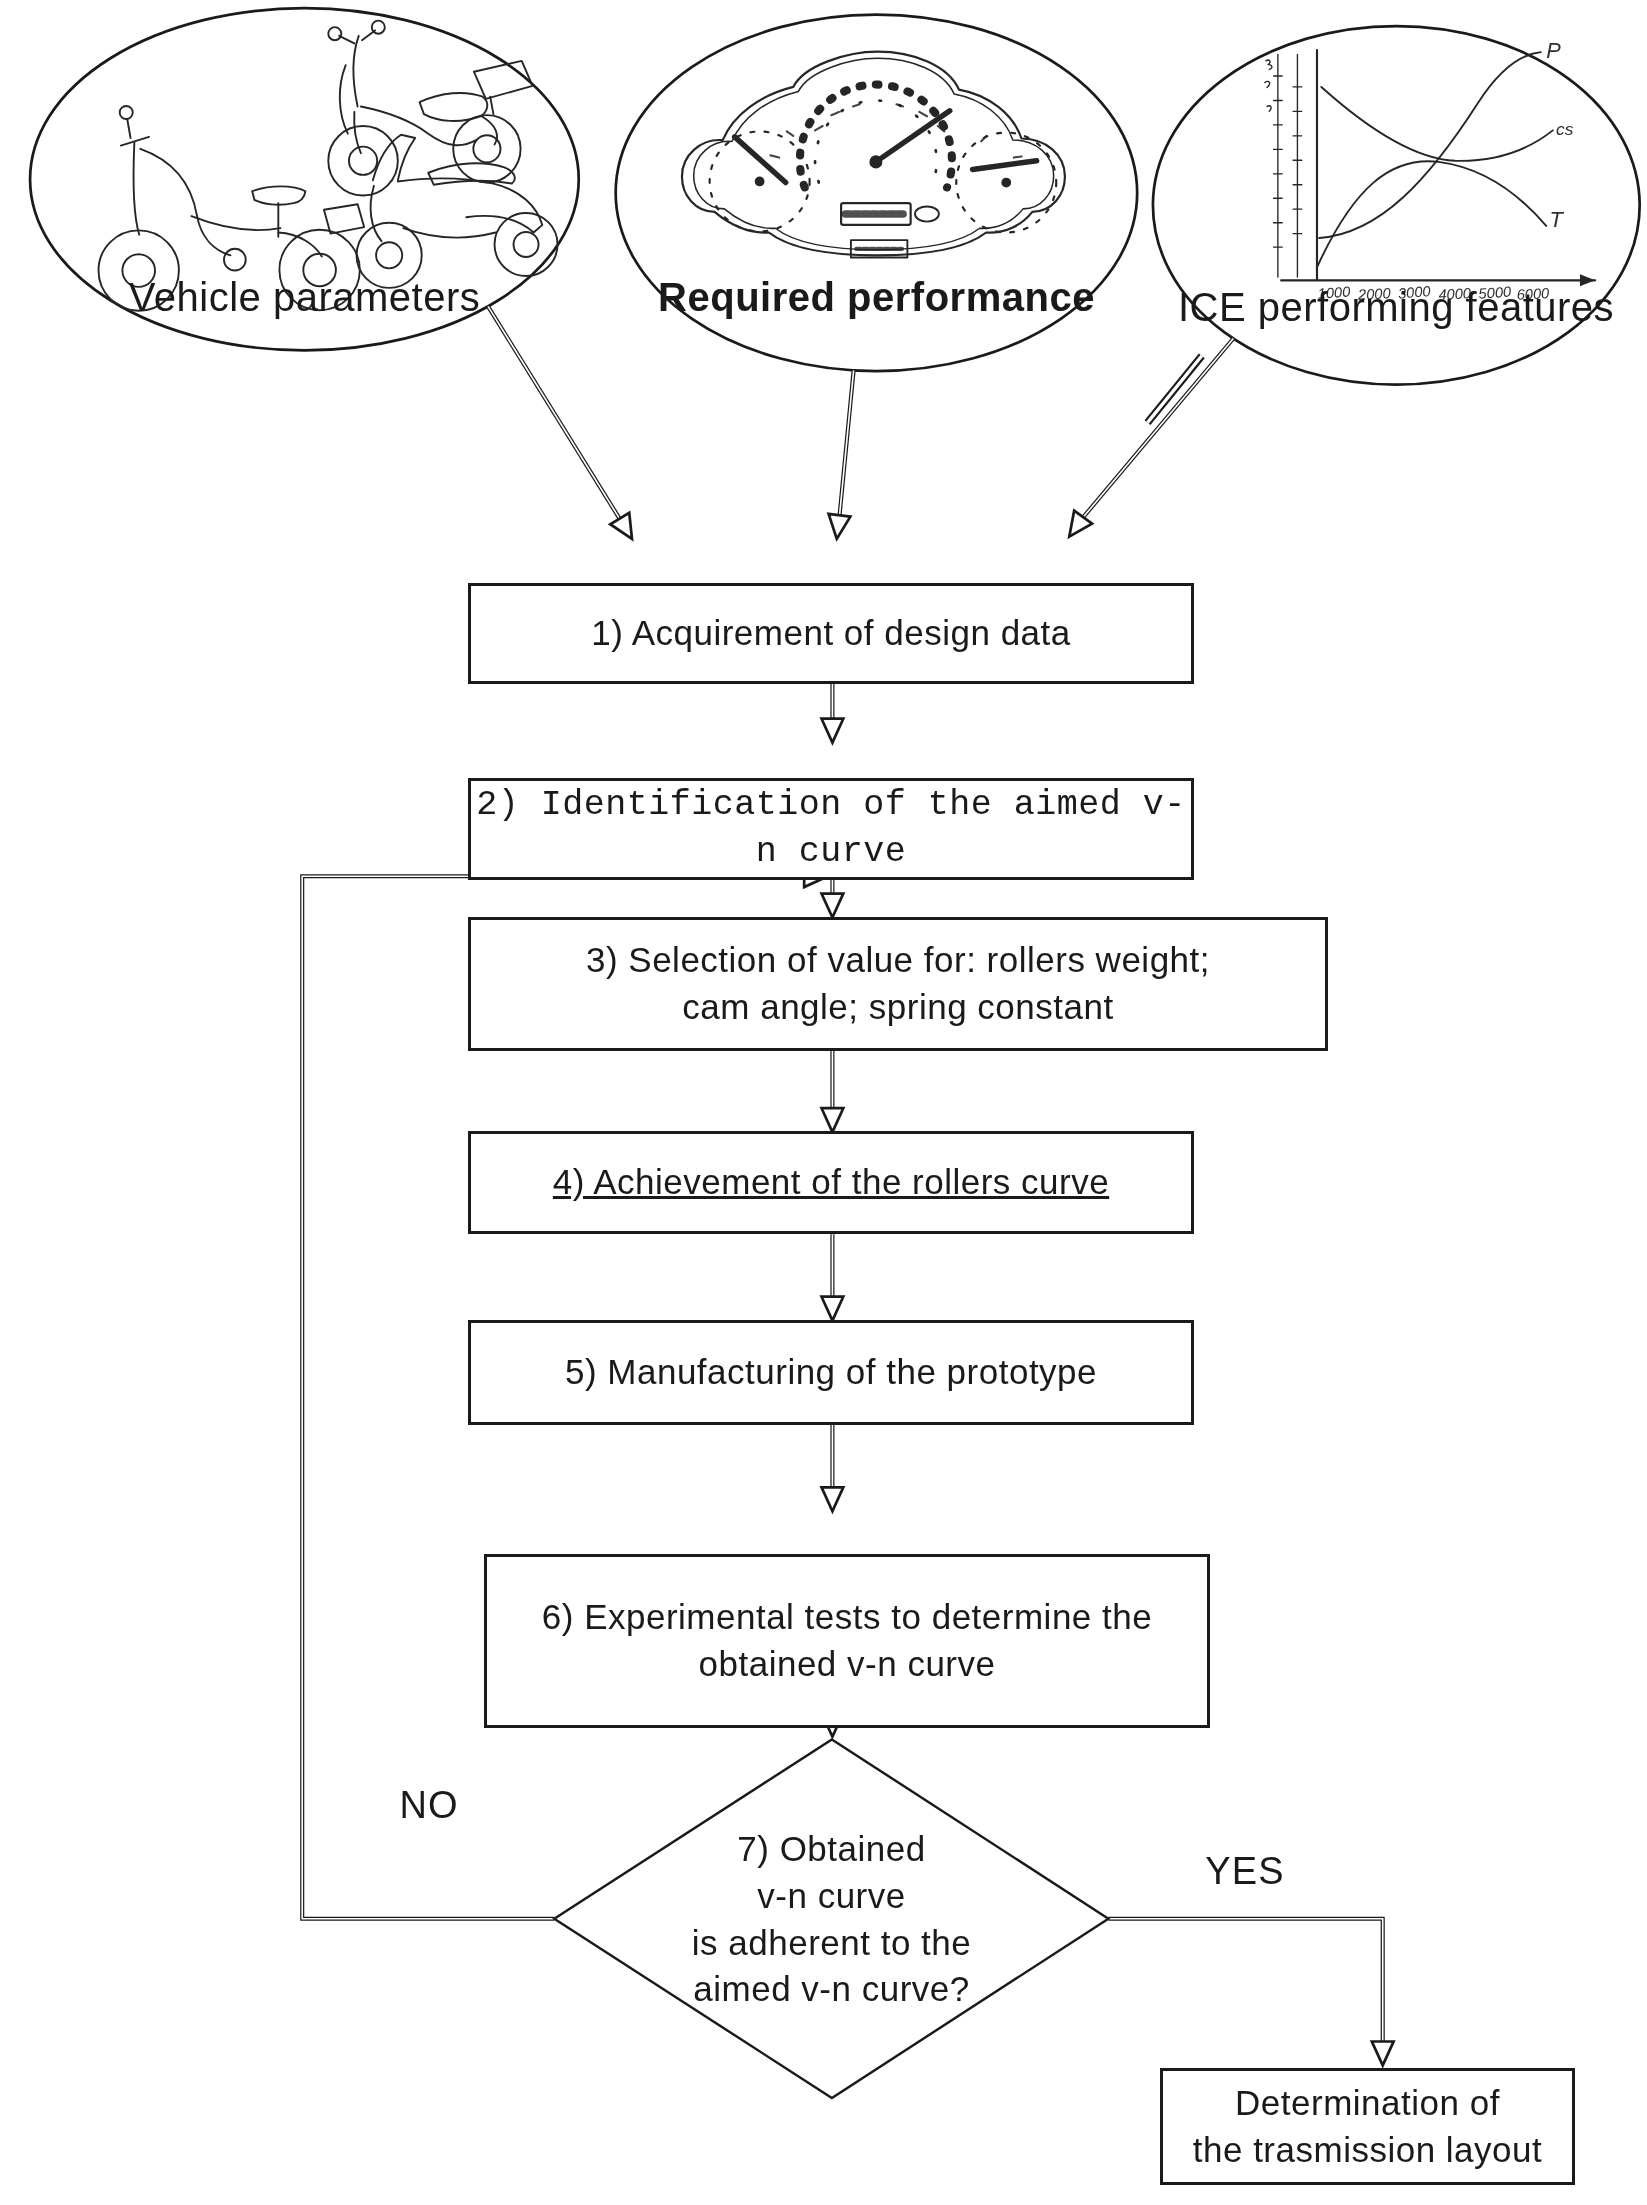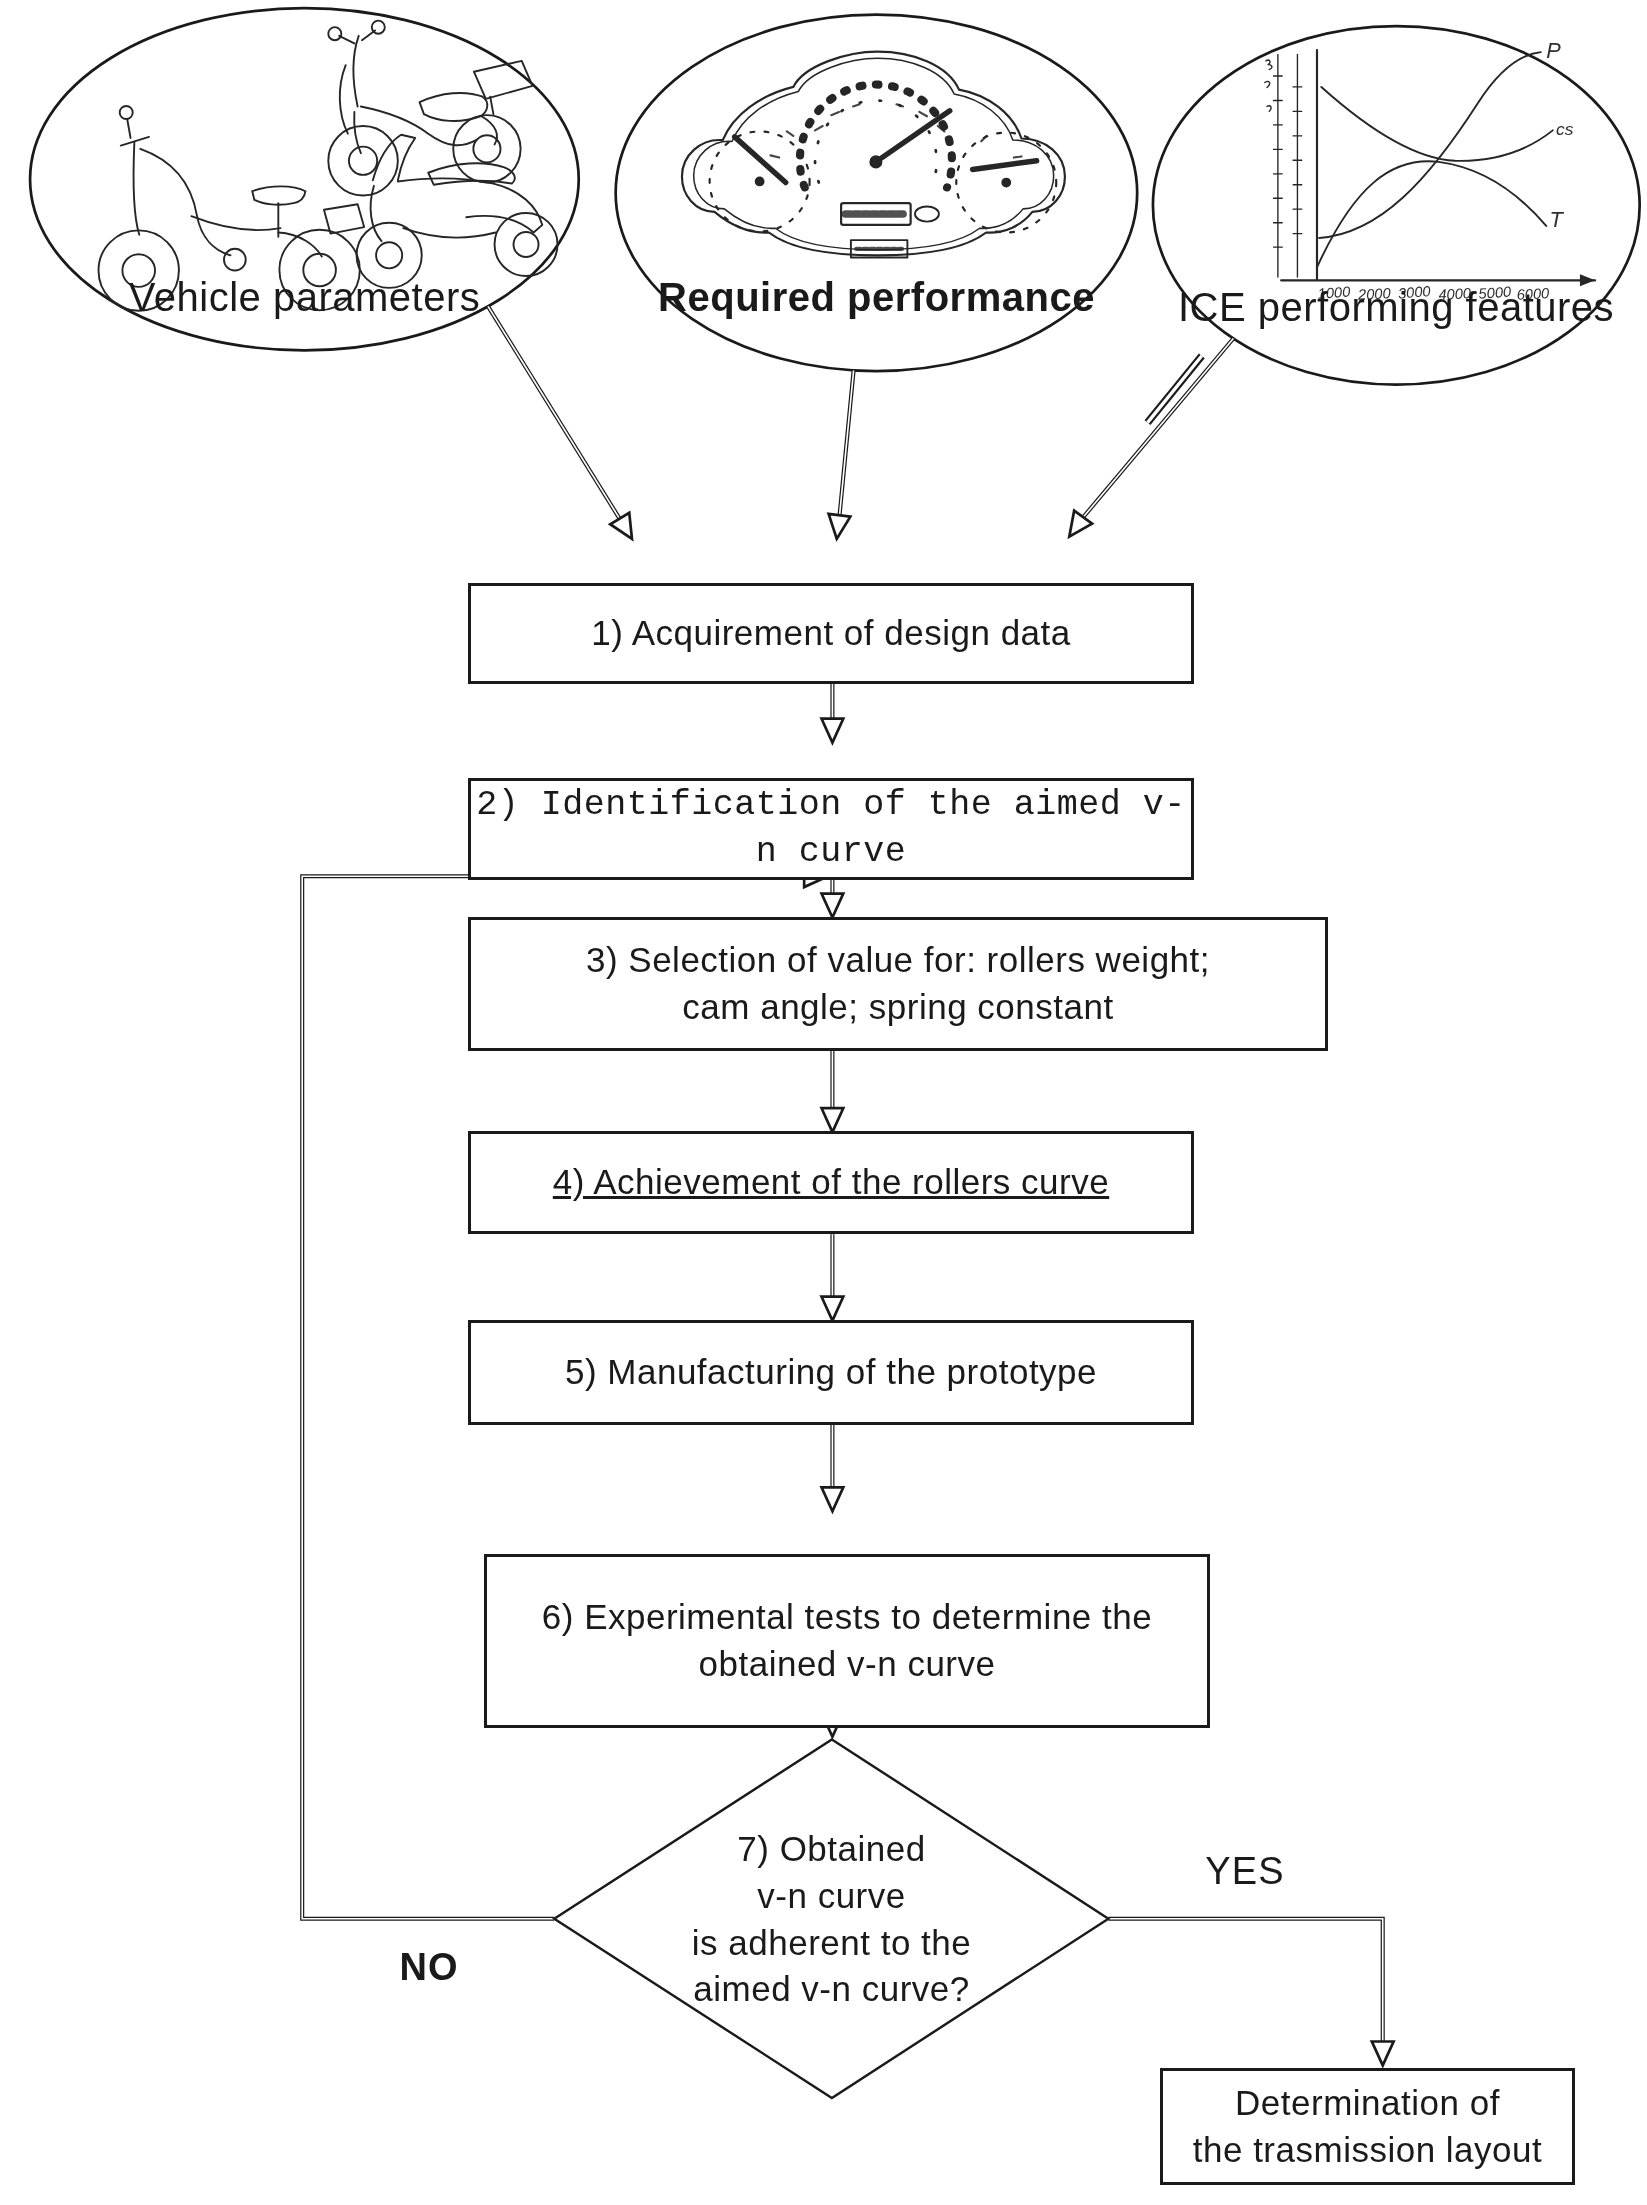--- a/index.html
+++ b/index.html
@@ -206,20 +206,20 @@
 cam angle; spring constant</div>
   <div class="flow-box" style="left:468px;top:1131px;width:726px;height:103px;text-decoration:underline;">4) Achievement of the rollers curve</div>
   <div class="flow-box" style="left:468px;top:1320px;width:726px;height:105px;">5) Manufacturing of the prototype</div>
   <div class="flow-box" style="left:484px;top:1510px;width:726px;height:174px;margin-top:44px;">6) Experimental tests to determine the
 obtained v-n curve</div>
 
   <div class="lbl decision-text" style="left:614px;top:1830px;width:435px;height:179px;">7) Obtained
 v-n curve
 is adherent to the
 aimed v-n curve?</div>
-  <div class="lbl branch-label" style="left:369px;top:1944px;width:120px;height:47px;font-weight:bold;">NO</div>
+  <div class="lbl branch-label" style="left:369px;top:1782px;width:120px;height:47px;">NO</div>
   <div class="lbl branch-label" style="left:1185px;top:1848px;width:120px;height:47px;">YES</div>
 
   <div class="flow-box" style="left:1160px;top:2068px;width:415px;height:117px;">Determination of
 the trasmission layout</div>
 
 </div>
 
 
 </body></html>

